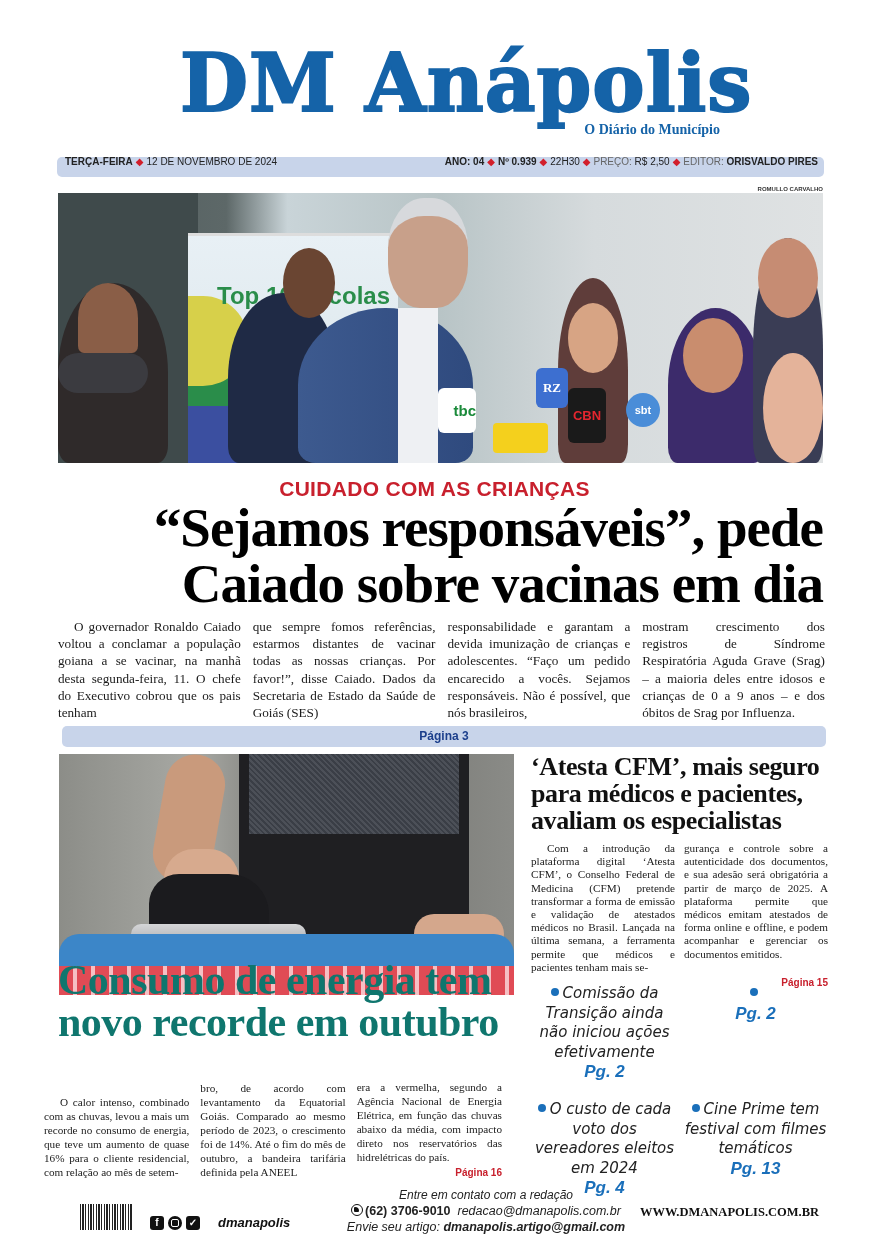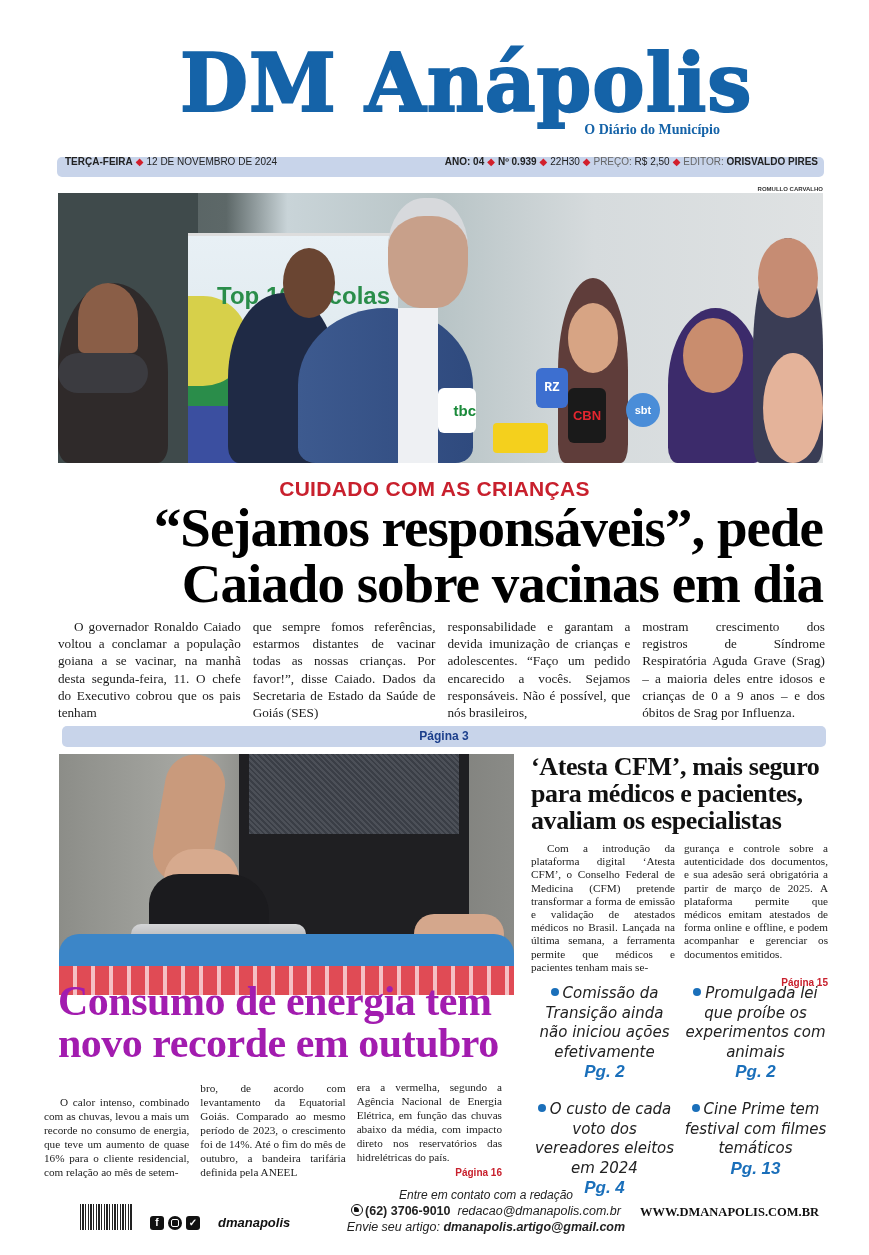--- a/index.html
+++ b/index.html
@@ -68,23 +68,23 @@
     font-family: "Liberation Sans", sans-serif; font-weight: bold; font-size: 12px; line-height: 21px; color: #1c3f8c;
   }
 
   
   .iron-photo {
     position: absolute; left: 59px; top: 754px; width: 455px; height: 241px; overflow: hidden;
     background: linear-gradient(90deg, #8c8d88 0%, #a8a9a4 30%, #6e6e6a 55%, #8a8b87 100%);
   }
 
   .headline2 {
-    position: absolute; left: 58px; top: 980px; width: 460px;
+    position: absolute; left: 58px; top: 959px; width: 460px;
     font-family: "Liberation Serif", serif; font-weight: bold; font-size: 42px; line-height: 42px;
-    color: #a21caf; letter-spacing: -0.5px;
+    color: #0f766e; letter-spacing: -0.5px;
   }
   .cols3 {
     position: absolute; left: 44px; top: 1081px; width: 458px; display: flex; gap: 11px;
     font-size: 11.2px; line-height: 13.9px; text-align: justify; align-items: flex-end;
   }
   .cols3 .col { flex: 1; }
 
   .red-ref { font-family: "Liberation Sans", sans-serif; font-weight: bold; color: #c8202d; font-size: 10px; float: right; margin-top: 15px; }
 
   
@@ -163,21 +163,21 @@
   <div class="ph" style="left:330px;top:5px;width:80px;height:110px;background:#c8a08a;border-radius:45% 45% 40% 40%;border-top:18px solid #d7d9dc;"></div>
   <div class="ph" style="left:500px;top:85px;width:70px;height:185px;background:#5f3d3a;"></div>
   <div class="ph" style="left:510px;top:110px;width:50px;height:70px;background:#d7a484;border-radius:50%;"></div>
   <div class="ph" style="left:610px;top:115px;width:95px;height:155px;background:#3c2b6b;"></div>
   <div class="ph" style="left:625px;top:125px;width:60px;height:75px;background:#c98d6e;border-radius:50%;"></div>
   <div class="ph" style="left:695px;top:45px;width:70px;height:225px;background:#3a3d55;"></div>
   <div class="ph" style="left:700px;top:45px;width:60px;height:80px;background:#c68c73;border-radius:50%;"></div>
   <div class="ph" style="left:705px;top:160px;width:60px;height:110px;background:#e4b39a;border-radius:50%;"></div>
   <div style="position:absolute;left:380px;top:195px;width:38px;height:45px;background:#fff;border-radius:6px;font-family:'Liberation Sans',sans-serif;font-weight:bold;font-size:15px;color:#1a8a3a;text-align:right;line-height:45px;">tbc</div>
   <div style="position:absolute;left:435px;top:230px;width:55px;height:30px;background:#f4d01d;border-radius:4px;"></div>
-  <div style="position:absolute;left:478px;top:175px;width:32px;height:40px;background:#3d6fd0;border-radius:6px;font-family:Liberation Mono, monospace;font-weight:bold;font-size:13px;color:#fff;text-align:center;line-height:40px;">RZ</div>
+  <div style="position:absolute;left:478px;top:175px;width:32px;height:40px;background:#3d6fd0;border-radius:6px;font-family:Liberation Serif, serif;font-weight:bold;font-size:13px;color:#fff;text-align:center;line-height:40px;">RZ</div>
   <div style="position:absolute;left:510px;top:195px;width:38px;height:55px;background:#1a1a1a;border-radius:6px;font-family:'Liberation Sans',sans-serif;font-weight:bold;font-size:13px;color:#e3262f;text-align:center;line-height:55px;">CBN</div>
   <div style="position:absolute;left:568px;top:200px;width:34px;height:34px;background:#4a8dd8;border-radius:50%;font-family:'Liberation Sans',sans-serif;font-weight:bold;font-size:11px;color:#fff;text-align:center;line-height:34px;">sbt</div>
 </div>
 
 <div class="kicker">CUIDADO COM AS CRIANÇAS</div>
 <h1 class="headline">“Sejamos responsáveis”, pede Caiado sobre vacinas em dia</h1>
 <div class="cols5">
   <p class="col indent">O governador Ronaldo Caiado voltou a conclamar a população goiana a se vacinar, na manhã desta segunda-feira, 11. O chefe do Executivo cobrou que os pais tenham</p>
   <p class="col">que sempre fomos referências, estarmos distantes de vacinar todas as nossas crianças. Por favor!”, disse Caiado. Dados da Secretaria de Estado da Saúde de Goiás (SES)</p>
   <p class="col">responsabilidade e garantam a devida imunização de crianças e adolescentes. “Faço um pedido encarecido a vocês. Sejamos responsáveis. Não é possível, que nós brasileiros,</p>
@@ -215,21 +215,21 @@
     <span class="red-ref">Página 15</span>
   </div>
 </div>
 
 <div class="teasers">
   <div class="teaser">
     <span class="bullet"></span><span>Comissão da Transição ainda não iniciou ações efetivamente</span>
     <span class="pg">Pg. 2</span>
   </div>
   <div class="teaser">
-    <span class="bullet"></span><span>Promulgada lei que proíbe os experimentos com animais</span>
+    <span class="bullet"></span>
     <span class="pg">Pg. 2</span>
   </div>
   <div class="teaser">
     <span class="bullet"></span><span>O custo de cada voto dos vereadores eleitos em 2024</span>
     <span class="pg">Pg. 4</span>
   </div>
   <div class="teaser">
     <span class="bullet"></span><span>Cine Prime tem festival com filmes temáticos</span>
     <span class="pg">Pg. 13</span>
   </div>

